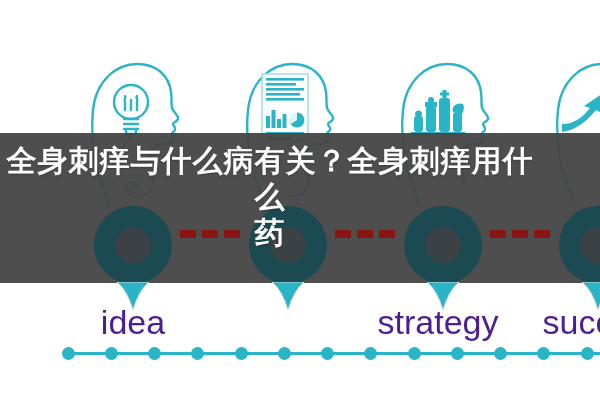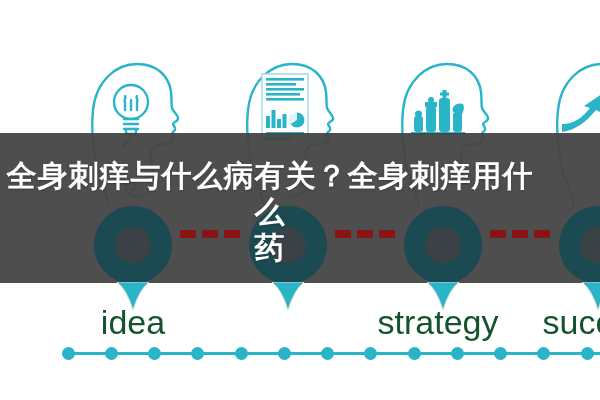--- a/index.html
+++ b/index.html
@@ -19,26 +19,26 @@
             border:21px solid #1b4a52;background:#3a4245;box-sizing:border-box;z-index:3;}
   .pin-tip{position:absolute;top:282px;width:36px;height:30px;z-index:3;}
 
   
   .dash-group{position:absolute;top:230px;width:60px;height:8px;display:flex;
               justify-content:space-between;z-index:3;}
   .dash{width:16px;height:8px;background:#8a1414;}
 
   
   .banner-text{position:absolute;left:0;top:133px;width:540px;z-index:4;text-align:center;
-               color:#ffffff;font-weight:800;font-size:30px;line-height:36px;padding-top:25px;
+               color:#ffffff;font-weight:800;font-size:30px;line-height:36px;padding-top:10px;
                text-shadow:0 1px 2px rgba(0,0,0,0.25);letter-spacing:1px;}
 
   
   .step-label{position:absolute;top:303px;transform:translateX(-50%);z-index:2;
-              color:#14532d;font-size:34px;font-weight:300;white-space:nowrap;}
+              color:#4c1d95;font-size:34px;font-weight:300;white-space:nowrap;}
 
   
   .timeline-line{position:absolute;left:66px;top:352px;width:534px;height:3px;
                  background:#29b4c8;z-index:2;}
   .timeline-dot{position:absolute;top:347px;width:13px;height:13px;border-radius:50%;
                 background:#29b4c8;z-index:3;}
 </style>
 </head>
 <body>
 

